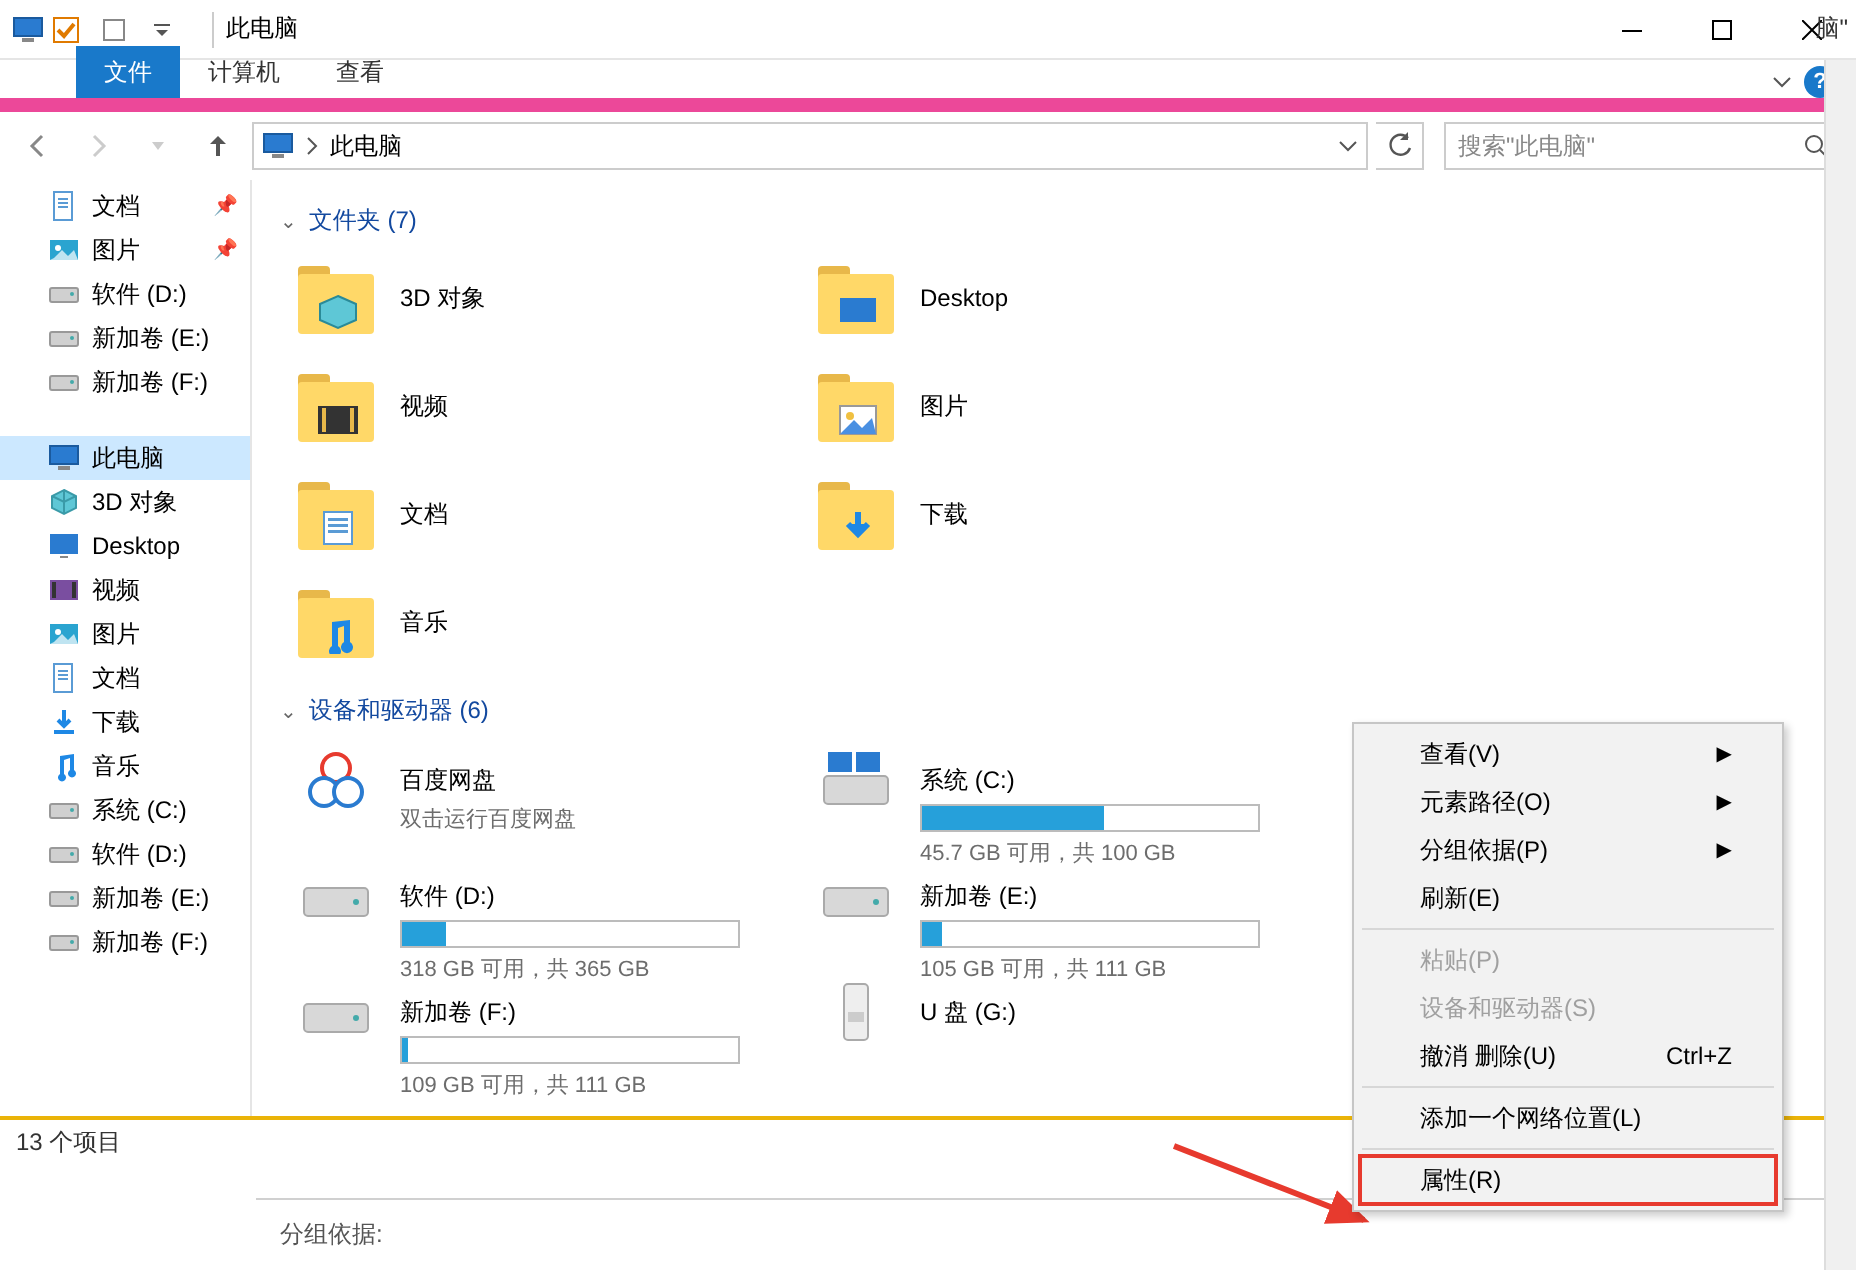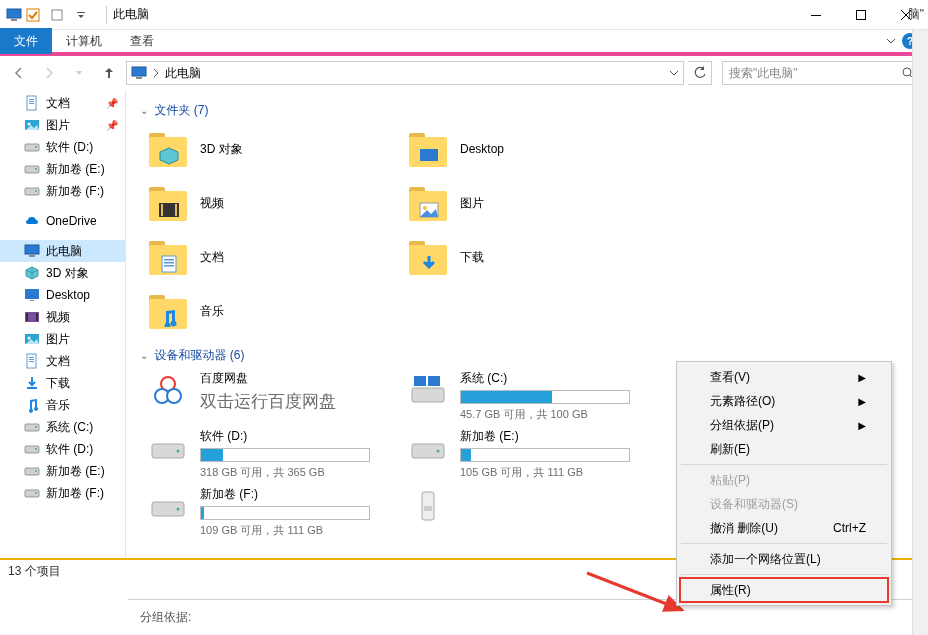--- a/index.html
+++ b/index.html
@@ -8,21 +8,21 @@
 
 .titlebar { height: 30px; background: #fff; border-bottom: 1px solid #e5e5e5; display: flex; align-items: center; padding-left: 6px; }
 .titlebar .qat { display: flex; align-items: center; gap: 2px; margin-right: 8px;}
 .titlebar .qat-btn { width: 22px; height: 22px; display: flex; align-items: center; justify-content: center; }
 .titlebar .divider { width: 1px; height: 18px; background: #ccc; margin: 0 6px; }
 .titlebar .title { font-size: 12px; color: #000; }
 .win-controls { margin-left: auto; display: flex; }
 .win-btn { width: 45px; height: 30px; display: flex; align-items: center; justify-content: center; color: #000; }
 
 
-.ribbon { height: 26px; display: flex; align-items: center; border-bottom: 4px solid #ec4899; position: relative; }
+.ribbon { height: 26px; display: flex; align-items: flex-end; border-bottom: 7px solid #ec4899; position: relative; padding-left: 38px; }
 .ribbon-tab { padding: 0 14px; height: 26px; display: flex; align-items: center; color: #333; }
 .ribbon-tab.active { background: #1979ca; color: #fff; }
 .ribbon-right { margin-left: auto; display: flex; align-items: center; padding-right: 10px; gap: 6px; }
 .help-icon { width: 16px; height: 16px; border-radius: 50%; background: #1979ca; color:#fff; display:flex;align-items:center;justify-content:center;font-weight:bold;font-size:11px; }
 
 
 .addrbar { height: 34px; display: flex; align-items: center; padding: 4px 6px; gap: 4px; }
 .nav-btn { width: 26px; height: 26px; display: flex; align-items: center; justify-content: center; color: #777; }
 .nav-btn.disabled { color: #ccc; }
 .addr-field { flex: 1; height: 24px; border: 1px solid #ccc; display: flex; align-items: center; padding: 0 4px; gap: 6px; }
@@ -46,26 +46,26 @@
 .folder-item { display: flex; align-items: center; gap: 12px; height: 52px; }
 .folder-icon { width: 40px; height: 40px; position: relative; }
 .folder-bg { width: 38px; height: 30px; background: #ffd868; border-radius: 2px; position: absolute; bottom: 2px; left: 1px; }
 .folder-tab { width: 16px; height: 8px; background: #e8b84a; border-radius: 2px 2px 0 0; position: absolute; top: 4px; left: 1px; }
 .folder-inner { position: absolute; bottom: 4px; left: 10px; width: 22px; height: 18px; }
 .folder-label { font-size: 12px; }
 
 .drive-grid { display: grid; grid-template-columns: 250px 250px; gap: 2px 10px; margin-left: 8px; }
 .drive-item { display: flex; align-items: flex-start; gap: 12px; height: 56px; padding-top: 2px; }
 .drive-icon { width: 40px; height: 40px; display: flex; align-items: center; justify-content: center; }
-.drive-body { flex: 1; }
+.drive-body { flex: 1; margin-top: 12px; }
 .drive-name { font-size: 12px; margin-bottom: 3px; }
 .drive-bar { width: 170px; height: 14px; border: 1px solid #bcbcbc; background: #fff; margin-bottom: 3px; position: relative; }
 .drive-fill { height: 100%; background: #26a0da; }
 .drive-info { font-size: 11px; color: #6d6d6d; }
-.baidu-sub { font-size: 17px; color: #6d6d6d; }
+.baidu-sub { font-size: 11px; color: #6d6d6d; }
 
 
 .statusbar { height: 24px; border-top: 2px solid #eab308; display: flex; align-items: center; padding: 0 8px; font-size: 12px; color: #333; }
 
 
 .bottom-row { position: absolute; left: 128px; right: 0; bottom: 0; height: 36px; border-top: 1px solid #d0d0d0; background: #fff; display: flex; align-items: center; padding: 0 12px; color:#555; }
 
 
 .context-menu { position: absolute; top: 361px; left: 676px; width: 216px; background: #f2f2f2; border: 1px solid #c6c6c6; box-shadow: 2px 2px 4px rgba(0,0,0,0.2); z-index: 100; padding: 3px; }
 .cm-item { height: 24px; display: flex; align-items: center; padding: 0 22px 0 30px; position: relative; }
@@ -231,26 +231,20 @@
         <span>新加卷 (E:)</span>
       </div>
       <div class="side-item">
         <svg width="16" height="16" viewBox="0 0 16 16">
           <rect x="1" y="5" width="14" height="7" rx="1" fill="#d0d0d0" stroke="#999"></rect>
           <circle cx="12" cy="8" r="1" fill="#4aa"></circle>
         </svg>
         <span>新加卷 (F:)</span>
       </div>
       <div class="side-spacer"></div>
-      <div class="side-item">
-        <svg width="16" height="16" viewBox="0 0 16 16">
-          <path d="M4 11 Q2 11 2 9 Q2 7 4 7 Q4 4 8 4 Q11 4 12 7 Q14 7 14 9 Q14 11 12 11 Z" fill="#0078d4"></path>
-        </svg>
-        <span>OneDrive</span>
-      </div>
       <div class="side-spacer"></div>
       <div class="side-item selected">
         <svg width="16" height="16" viewBox="0 0 16 16">
           <rect x="1" y="2" width="14" height="9" fill="#2a7bd0" stroke="#1a5a9e"></rect>
           <rect x="5" y="12" width="6" height="2" fill="#888"></rect>
         </svg>
         <span>此电脑</span>
       </div>
       <div class="side-item">
         <svg width="16" height="16" viewBox="0 0 16 16">
@@ -500,20 +494,23 @@
             <div class="drive-info">109 GB 可用，共 111 GB</div>
           </div>
         </div>
         <div class="drive-item">
           <div class="drive-icon">
             <svg width="40" height="40" viewBox="0 0 40 40">
               <rect x="14" y="6" width="12" height="28" rx="2" fill="#eee" stroke="#aaa"></rect>
               <rect x="16" y="20" width="8" height="5" fill="#ccc"></rect>
             </svg>
           </div>
+          <div class="drive-body">
+            <div class="drive-name">U 盘 (G:)</div>
+          </div>
         </div>
       </div>
   </div>
 </div>
 
 <div class="statusbar">
   <span>13 个项目</span>
 </div>
 
 <div class="bottom-row">

